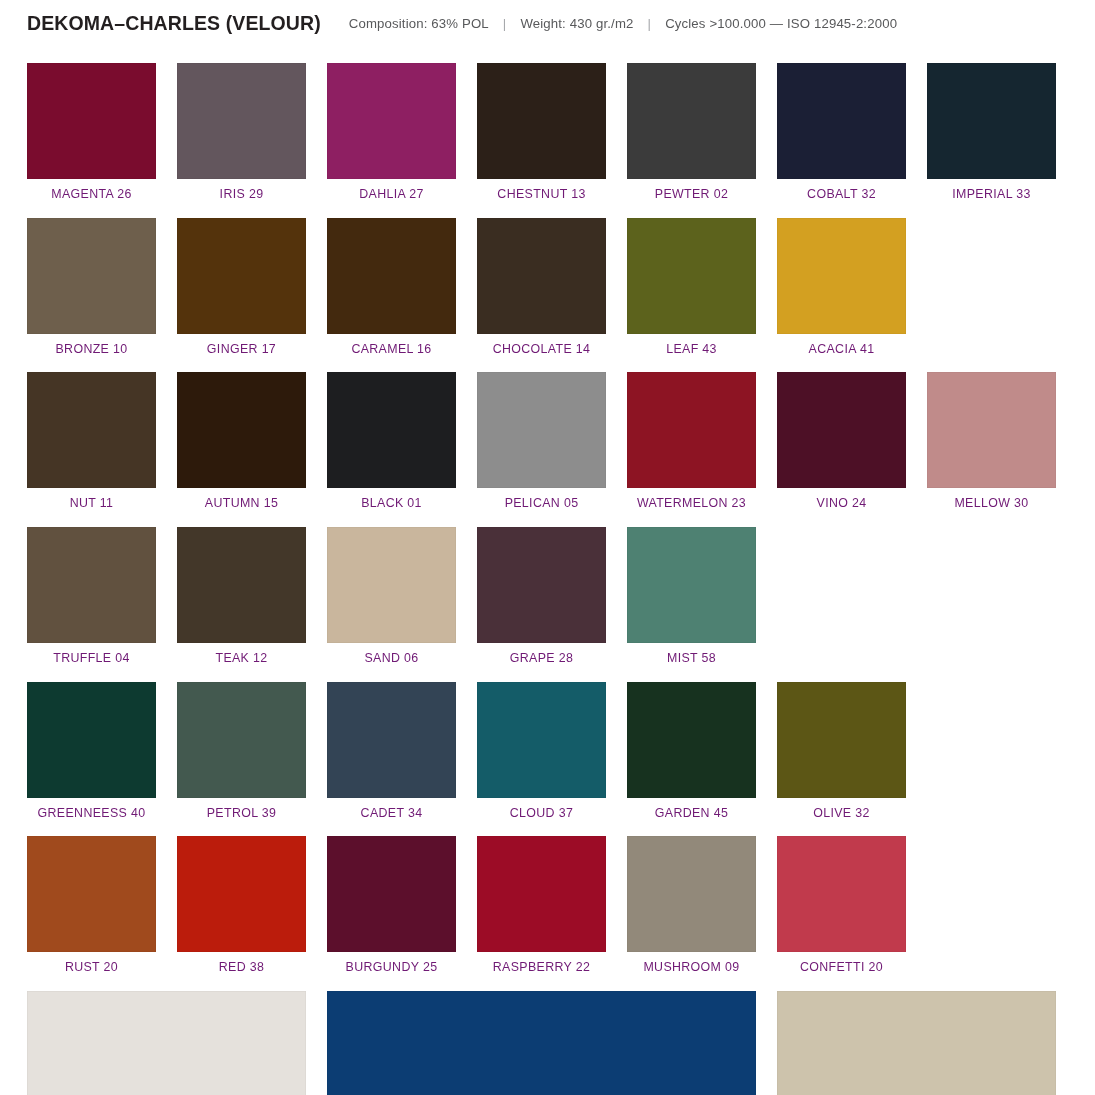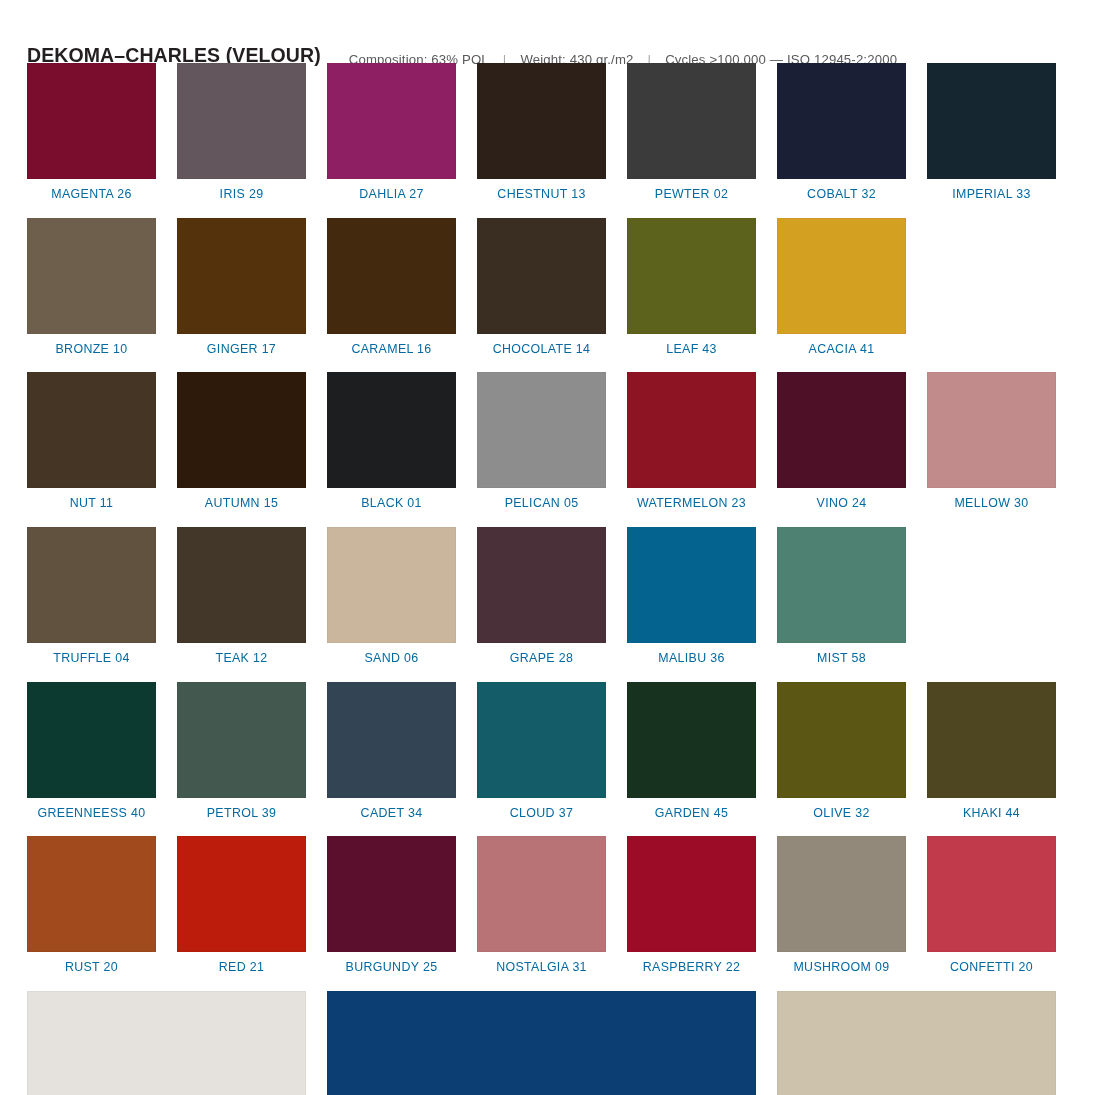--- a/index.html
+++ b/index.html
@@ -12,23 +12,23 @@
     height: 1095px;
     font-family: "Liberation Sans", sans-serif;
     color: #231f20;
     overflow: hidden;
   }
 
   
   .header {
     position: absolute;
     left: 27px;
-    top: 44px;
-    display: flex;
-    align-items: flex-end;
+    top: 12px;
+    display: flex;
+    align-items: center;
     white-space: nowrap;
   }
   .header-title {
     font-size: 19.5px;
     font-weight: bold;
     letter-spacing: 0.1px;
     color: #231f20;
   }
   .header-specs {
     margin-left: 28px;
@@ -70,21 +70,21 @@
     width: 100%;
     height: 116px;
     box-shadow: inset 0 0 0 0.5px rgba(0,0,0,0.06);
   }
   .row-last .chip { height: 116px; }
 
   .chip-label {
     margin-top: 9px;
     font-size: 12.4px;
     letter-spacing: 0.35px;
-    color: #0369a1;
+    color: #701a75;
     text-align: center;
     line-height: 1.1;
     white-space: nowrap;
   }
 </style>
 </head>
 <body>
 
 <div class="header">
   <div class="header-title">DEKOMA–CHARLES (VELOUR)</div>
@@ -195,24 +195,20 @@
       </div>
       <div class="cell w1">
         <div class="chip" style="background: rgb(201, 182, 157);"></div>
         <div class="chip-label">SAND 06</div>
       </div>
       <div class="cell w1">
         <div class="chip" style="background: rgb(74, 48, 57);"></div>
         <div class="chip-label">GRAPE 28</div>
       </div>
       <div class="cell w1">
-        <div class="chip" style="background: rgb(4, 100, 143);"></div>
-        <div class="chip-label">MALIBU 36</div>
-      </div>
-      <div class="cell w1">
         <div class="chip" style="background: rgb(78, 129, 114);"></div>
         <div class="chip-label">MIST 58</div>
       </div>
     </div>
     <div class="row">
       <div class="cell w1">
         <div class="chip" style="background: rgb(13, 58, 48);"></div>
         <div class="chip-label">GREENNEESS 40</div>
       </div>
       <div class="cell w1">
@@ -228,41 +224,33 @@
         <div class="chip-label">CLOUD 37</div>
       </div>
       <div class="cell w1">
         <div class="chip" style="background: rgb(23, 50, 31);"></div>
         <div class="chip-label">GARDEN 45</div>
       </div>
       <div class="cell w1">
         <div class="chip" style="background: rgb(92, 86, 21);"></div>
         <div class="chip-label">OLIVE 32</div>
       </div>
-      <div class="cell w1">
-        <div class="chip" style="background: rgb(77, 70, 32);"></div>
-        <div class="chip-label">KHAKI 44</div>
-      </div>
     </div>
     <div class="row">
       <div class="cell w1">
         <div class="chip" style="background: rgb(160, 74, 29);"></div>
         <div class="chip-label">RUST 20</div>
       </div>
       <div class="cell w1">
         <div class="chip" style="background: rgb(187, 28, 12);"></div>
-        <div class="chip-label">RED 21</div>
+        <div class="chip-label">RED 38</div>
       </div>
       <div class="cell w1">
         <div class="chip" style="background: rgb(92, 15, 44);"></div>
         <div class="chip-label">BURGUNDY 25</div>
-      </div>
-      <div class="cell w1">
-        <div class="chip" style="background: rgb(184, 115, 119);"></div>
-        <div class="chip-label">NOSTALGIA 31</div>
       </div>
       <div class="cell w1">
         <div class="chip" style="background: rgb(156, 12, 38);"></div>
         <div class="chip-label">RASPBERRY 22</div>
       </div>
       <div class="cell w1">
         <div class="chip" style="background: rgb(146, 137, 122);"></div>
         <div class="chip-label">MUSHROOM 09</div>
       </div>
       <div class="cell w1">

